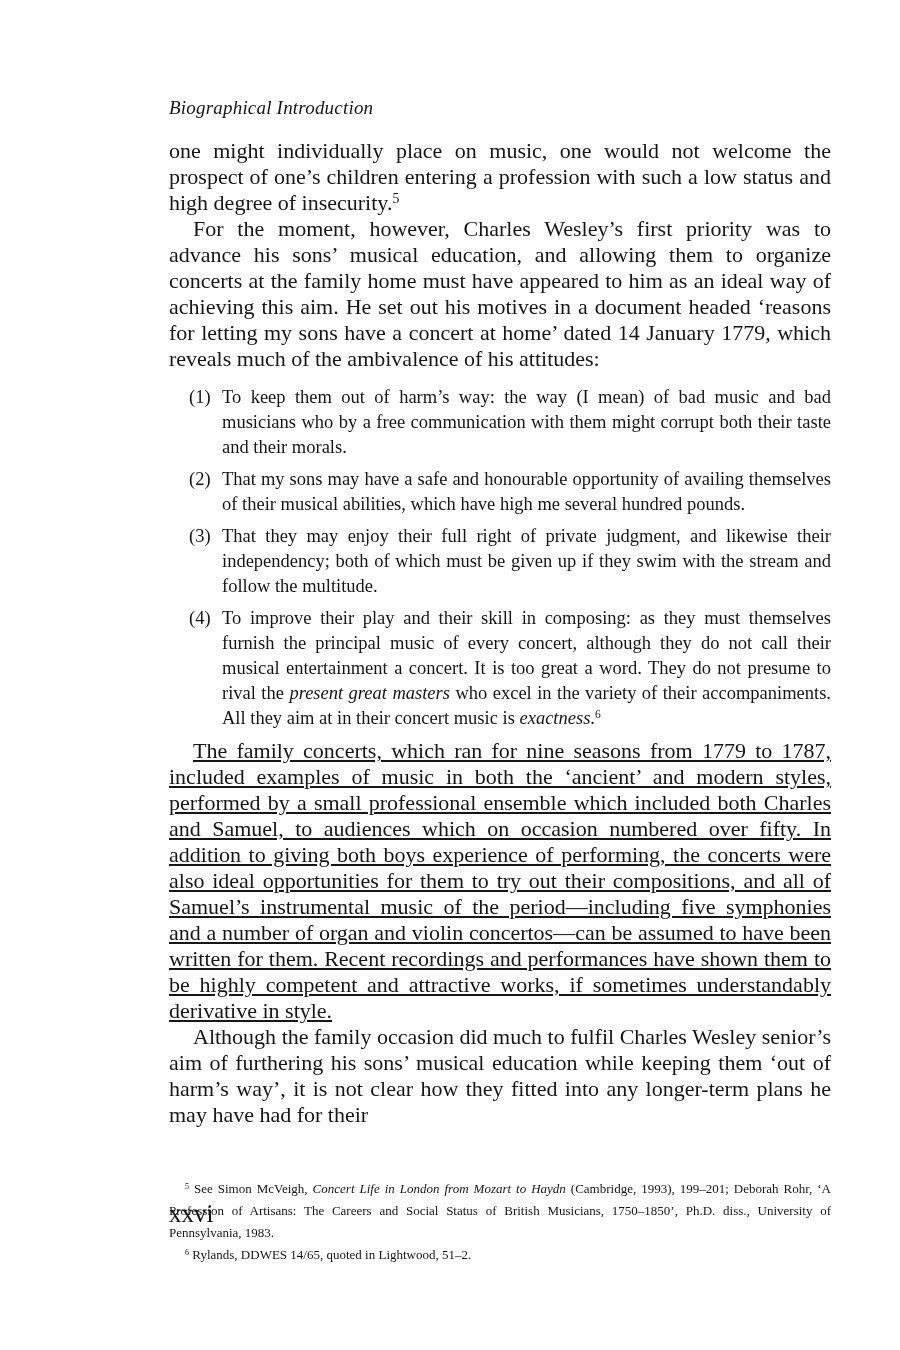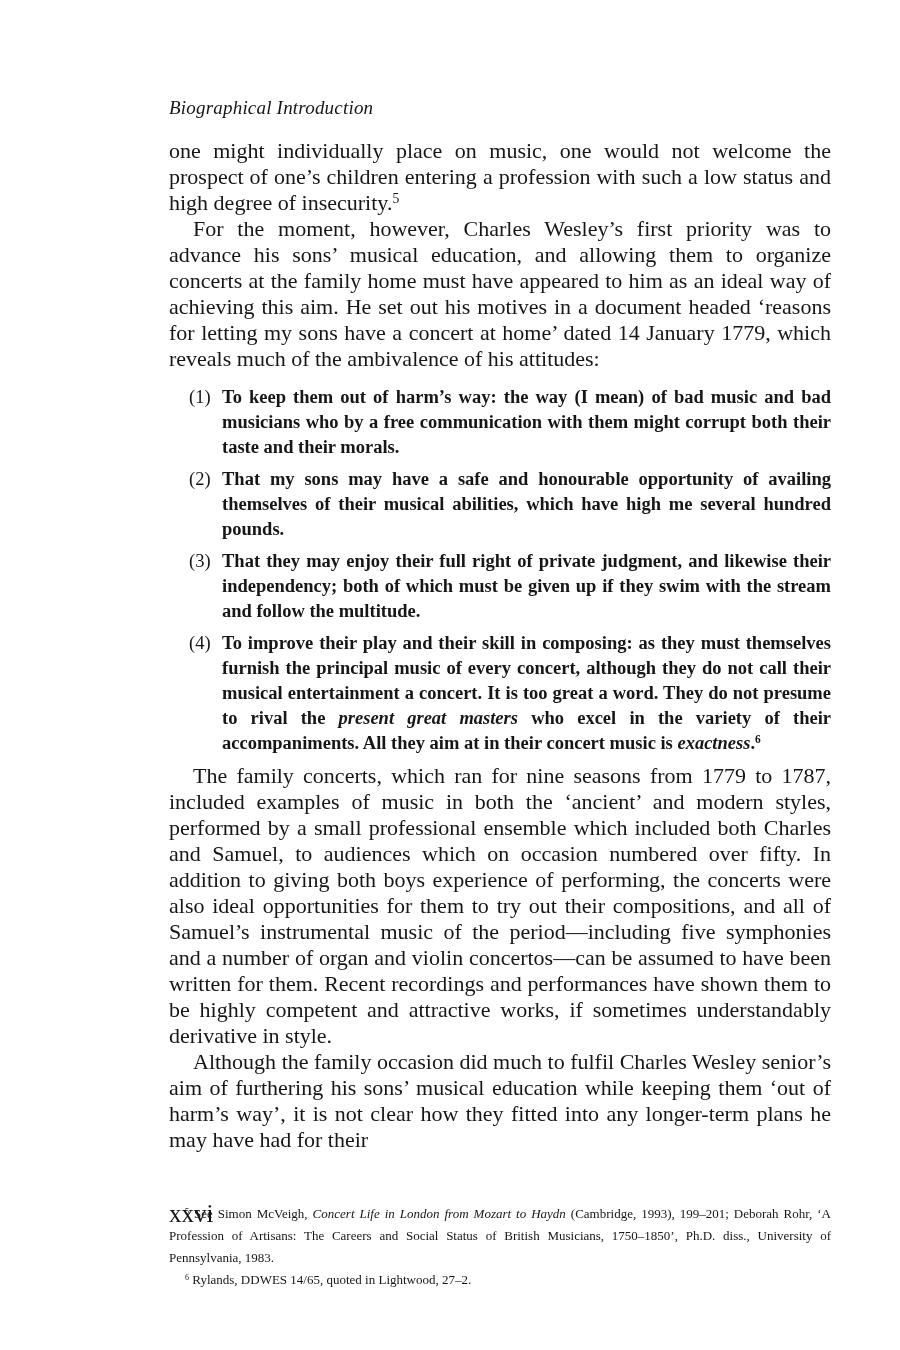--- a/index.html
+++ b/index.html
@@ -46,23 +46,22 @@
     line-height: 25px;
     margin-bottom: 7px;
     padding-left: 20px;
   }
   .list-item .num {
     flex: 0 0 33px;
   }
   .list-item .itext {
     flex: 1;
     text-align: justify;
-    font-weight: bold;
   }
-  .after-list { margin-top: 17px; }
+  .after-list { margin-top: 17px; text-decoration: underline; }
   em { font-style: italic; }
   sup {
     font-size: 0.62em;
     line-height: 0;
     vertical-align: baseline;
     position: relative;
     top: -0.5em;
   }
   .footnotes {
     margin-top: 50px;
@@ -115,18 +114,18 @@
     </div>
 
   </div>
 
   <p class="body indent after-list">The family concerts, which ran for nine seasons from 1779 to 1787, included examples of music in both the ‘ancient’ and modern styles, performed by a small professional ensemble which included both Charles and Samuel, to audiences which on occasion numbered over fifty. In addition to giving both boys experience of performing, the concerts were also ideal opportunities for them to try out their compositions, and all of Samuel’s instrumental music of the period—including five symphonies and a number of organ and violin concertos—can be assumed to have been written for them. Recent recordings and performances have shown them to be highly competent and attractive works, if sometimes understandably derivative in style.</p>
 
   <p class="body indent">Although the family occasion did much to fulfil Charles Wesley senior’s aim of furthering his sons’ musical education while keeping them ‘out of harm’s way’, it is not clear how they fitted into any longer-term plans he may have had for their</p>
 
   <div class="footnotes">
     <p class="fn"><sup>5</sup><span> See Simon McVeigh, </span><em>Concert Life in London from Mozart to Haydn</em><span> (Cambridge, 1993), 199–201; Deborah Rohr, ‘A Profession of Artisans: The Careers and Social Status of British Musicians, 1750–1850’, Ph.D. diss., University of Pennsylvania, 1983.</span></p>
-    <p class="fn"><sup>6</sup><span> Rylands, DDWES 14/65, quoted in Lightwood, 27–2.</span></p>
+    <p class="fn"><sup>6</sup><span> Rylands, DDWES 14/65, quoted in Lightwood, 51–2.</span></p>
   </div>
 
   <div class="folio">xxvi</div>
 
 </div>
 
 </body></html>

